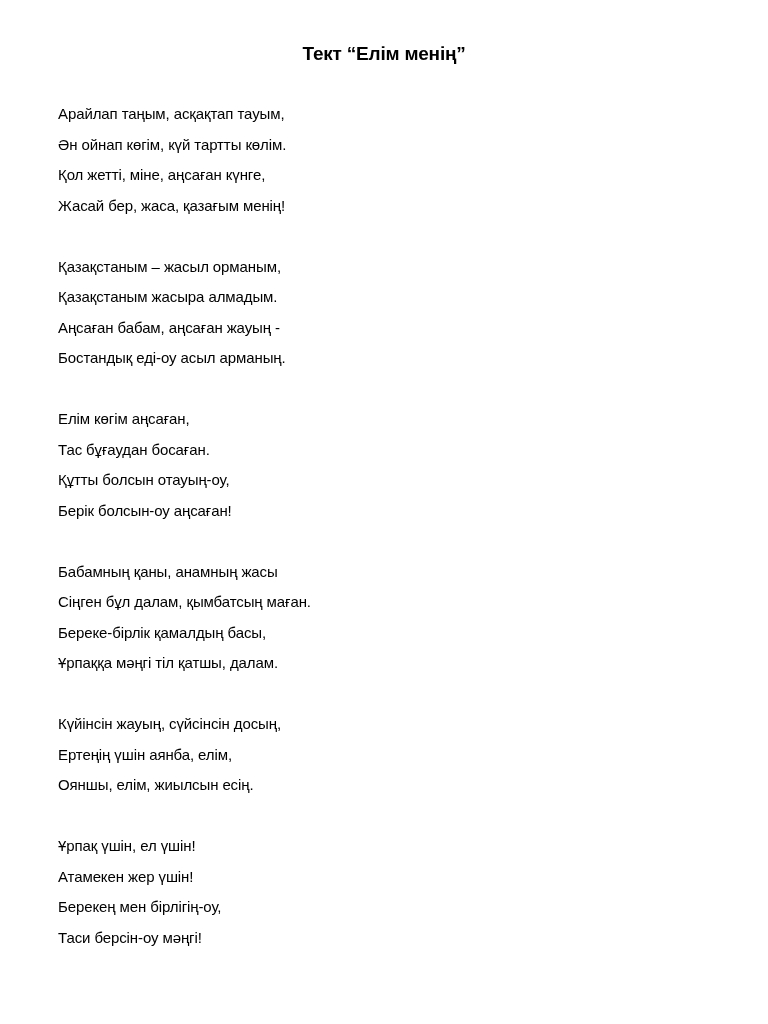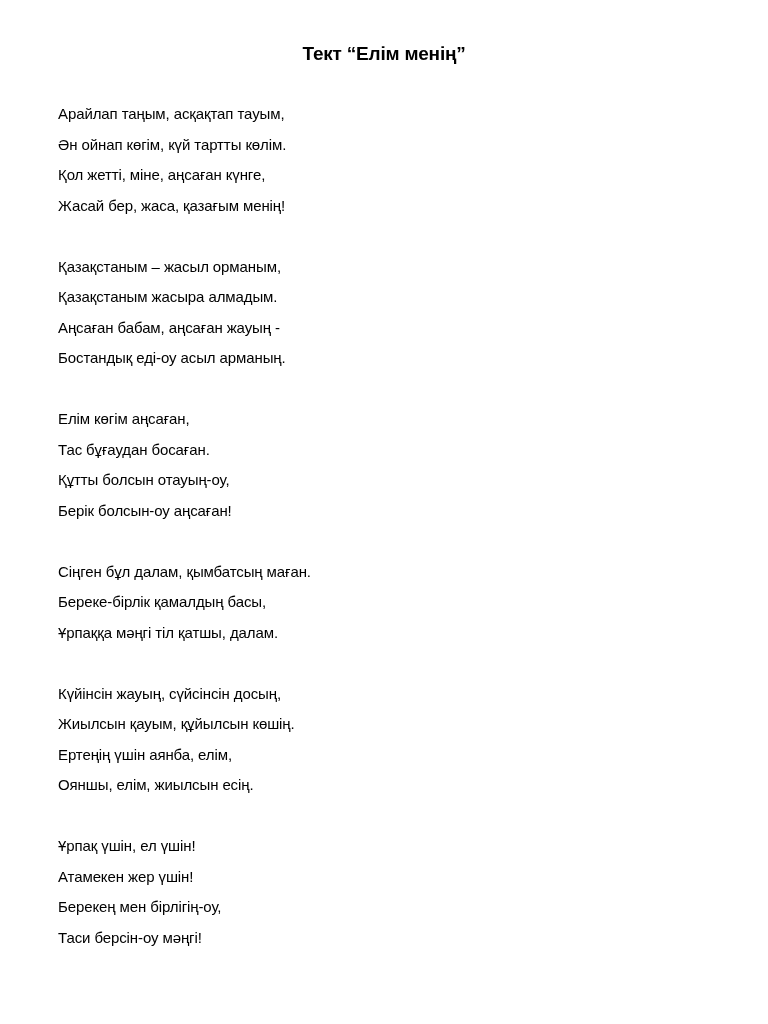--- a/index.html
+++ b/index.html
@@ -30,27 +30,27 @@
         <div class="line">Аңсаған бабам, аңсаған жауың -</div>
         <div class="line">Бостандық еді-оу асыл арманың.</div>
       </div>
       <div class="stanza">
         <div class="line">Елім көгім аңсаған,</div>
         <div class="line">Тас бұғаудан босаған.</div>
         <div class="line">Құтты болсын отауың-оу,</div>
         <div class="line">Берік болсын-оу аңсаған!</div>
       </div>
       <div class="stanza">
+        <div class="line">Бабамның қаны, анамның жасы</div>
         <div class="line">Сіңген бұл далам, қымбатсың маған.</div>
         <div class="line">Береке-бірлік қамалдың басы,</div>
         <div class="line">Ұрпаққа мәңгі тіл қатшы, далам.</div>
       </div>
       <div class="stanza">
         <div class="line">Күйінсін жауың, сүйсінсін досың,</div>
-        <div class="line">Жиылсын қауым, құйылсын көшің.</div>
         <div class="line">Ертеңің үшін аянба, елім,</div>
         <div class="line">Ояншы, елім, жиылсын есің.</div>
       </div>
       <div class="stanza">
         <div class="line">Ұрпақ үшін, ел үшін!</div>
         <div class="line">Атамекен жер үшін!</div>
         <div class="line">Берекең мен бірлігің-оу,</div>
         <div class="line">Таси берсін-оу мәңгі!</div>
       </div>
     </div>

